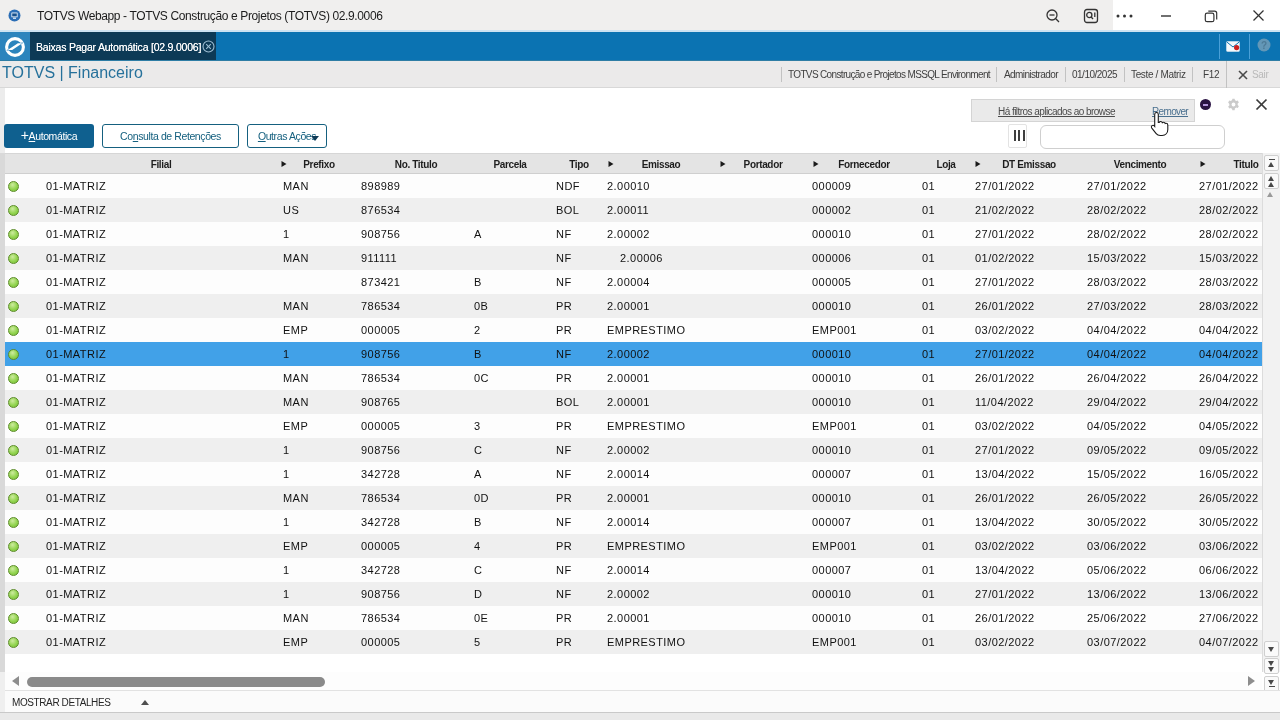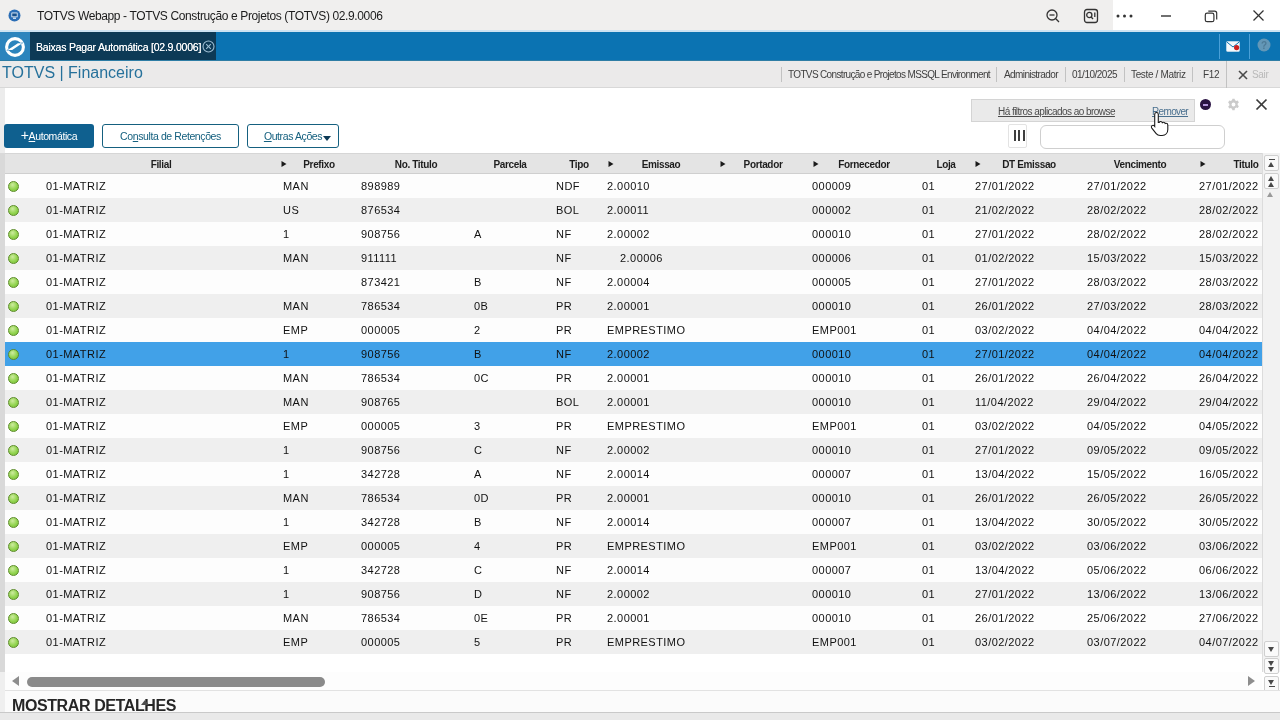--- a/index.html
+++ b/index.html
@@ -21,21 +21,21 @@
 .bsep{position:absolute;top:6px;width:1px;height:15px;background:#c2c2c2}
 
 #lstrip1{left:0;top:88px;width:5px;height:65px;background:#ececec}
 #lstrip2{left:0;top:153px;width:5px;height:519px;background:#d9d9d9}
 #lstrip3{left:0;top:672px;width:5px;height:40px;background:#efefef}
 #heading{left:12px;top:96px;font-size:14.5px;color:#191919;letter-spacing:-0.05px;white-space:nowrap}
 
 .btn{position:absolute;top:124px;height:24px;border-radius:3px;font-size:10.5px;text-align:center;line-height:22px;letter-spacing:-0.4px;white-space:nowrap}
 #b1{left:4px;width:90px;background:#0f608f;color:#fff}
 #b2{left:102px;width:137px;background:#fff;border:1px solid #15607f;color:#15607f}
-#b3{left:247px;width:92px;background:#fff;border:1px solid #15607f;color:#15607f}
+#b3{left:247px;width:80px;background:#fff;border:1px solid #15607f;color:#15607f}
 #b3 .car{position:absolute;right:7px;top:11px;width:0;height:0;border-left:4px solid transparent;border-right:4px solid transparent;border-top:5px solid #0d3a56}
 
 #fbox{left:971px;top:99px;width:224px;height:23px;background:#eaeaea;border:1px solid #d4d4d4}
 #fbox .a{position:absolute;left:26px;top:6px;font-size:10px;color:#4b4b4b;text-decoration:underline;letter-spacing:-0.55px;white-space:nowrap}
 #fbox .b{position:absolute;left:180px;top:6px;font-size:10px;color:#4a708f;text-decoration:underline;letter-spacing:-0.65px;white-space:nowrap}
 #pcircle{left:1200px;top:99px;width:11px;height:11px;border-radius:50%;background:#2a1343}
 #pcircle::after{content:"";position:absolute;left:3px;top:4.5px;width:5px;height:2px;background:#b193d8}
 #xclose{left:1255px;top:98px;width:13px;height:13px}
 
 #colbox{left:1008px;top:124px;width:19px;height:24px;background:#fff;border:1px solid #e3e3e3;border-radius:2px}
@@ -58,21 +58,21 @@
 .tri-u{position:absolute;left:3.5px;width:0;height:0;border-left:3.5px solid transparent;border-right:3.5px solid transparent;border-bottom:5px solid #4a4a4a}
 .tri-d{position:absolute;left:3.5px;width:0;height:0;border-left:3.5px solid transparent;border-right:3.5px solid transparent;border-top:5px solid #4a4a4a}
 .bar-h{position:absolute;left:4px;width:6px;height:1.4px;background:#4a4a4a}
 
 #hsb{left:5px;top:672px;width:1257px;height:18px;background:#fdfdfd}
 #hthumb{left:27px;top:677px;width:298px;height:10px;background:#8a8a8a;border-radius:5px}
 #harrL{left:12px;top:676px;width:0;height:0;border-top:5.5px solid transparent;border-bottom:5.5px solid transparent;border-right:7px solid #8d8d8d}
 #harrR{left:1248px;top:676px;width:0;height:0;border-top:5.5px solid transparent;border-bottom:5.5px solid transparent;border-left:7px solid #8d8d8d}
 
 #mostrar{left:5px;top:690px;width:1275px;height:22px;background:#fbfbfb;border-top:1px solid #e2e2e2}
-#mostrar .t{position:absolute;left:7px;top:6px;font-size:16px;font-weight:bold;color:#262626;letter-spacing:-0.4px}
+#mostrar .t{position:absolute;left:7px;top:6px;font-size:10px;font-weight:normal;color:#262626;letter-spacing:-0.4px}
 #mostrar .tri{position:absolute;left:136px;top:9px;width:0;height:0;border-left:4px solid transparent;border-right:4px solid transparent;border-bottom:5px solid #4f4f4f}
 #bstrip{left:0;top:712px;width:1280px;height:8px;background:#e9e9e9;border-top:1px solid #c9c9c9}
 .u{text-decoration:underline}
 </style></head>
 <body>
 <div id="app">
 <div id="titlebar" class="abs">
   <svg class="abs" style="left:8px;top:9px" width="13" height="13" viewBox="0 0 13 13">
     <circle cx="6.5" cy="6.5" r="6" fill="#2a6db5"></circle>
     <rect x="3.4" y="3.6" width="6.2" height="4.6" rx="0.5" fill="#eaf2fa"></rect>

